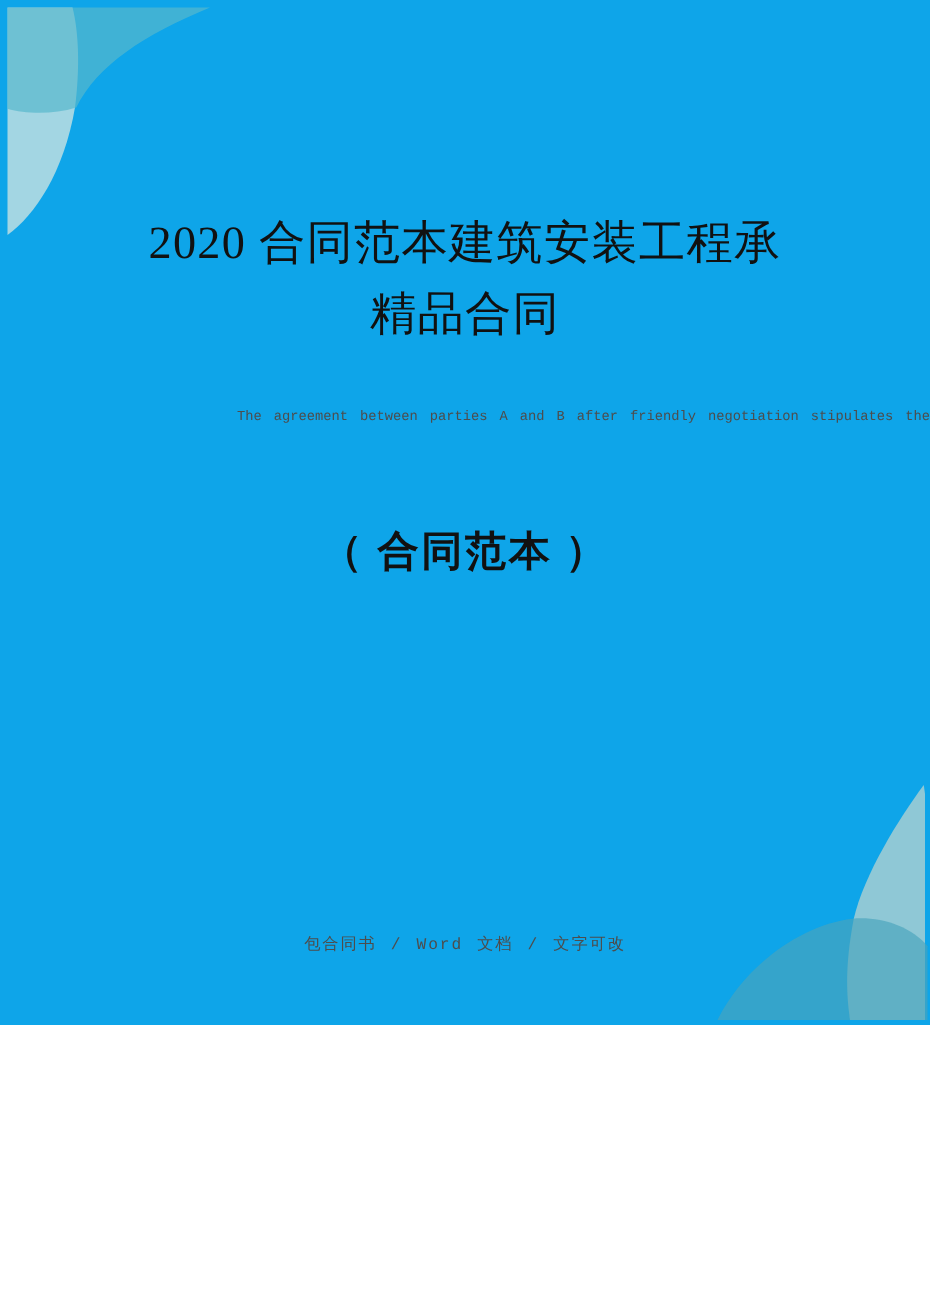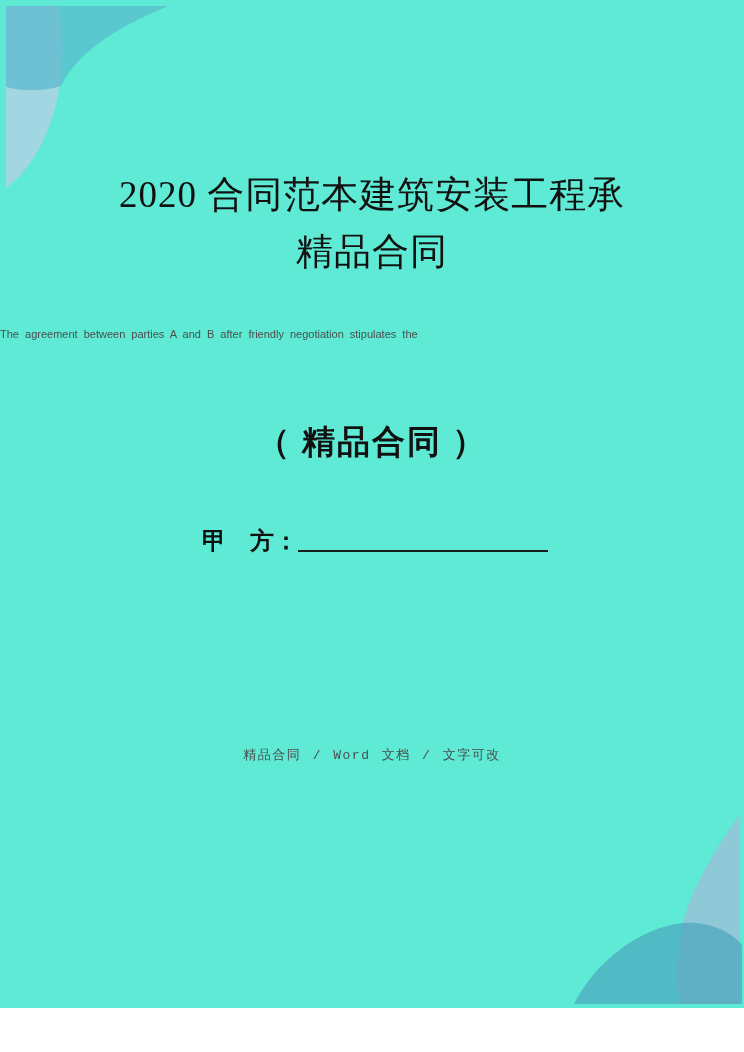--- a/index.html
+++ b/index.html
@@ -1,20 +1,20 @@
 <!DOCTYPE html>
 <html><head>
 <meta charset="utf-8">
 <style>
   html, body { margin: 0; padding: 0; background: #ffffff; }
   .page {
     position: relative;
     width: 744px;
-    height: 1008px;
-    background: #5eead4;
+    height: 820px;
+    background: #0ea5e9;
     overflow: hidden;
     font-family: "Liberation Serif", "DejaVu Serif", serif;
   }
   .corner { position: absolute; display: block; }
   .corner-tl { top: 0; left: 0; }
   .corner-br { right: 0; bottom: 0; }
 
   .doc-title {
     position: absolute;
     top: 166px;
@@ -25,22 +25,22 @@
     line-height: 57px;
     color: #111111;
     font-weight: 400;
     letter-spacing: 1px;
   }
   .subtitle {
     position: absolute;
     top: 314px;
     left: 0;
     width: 744px;
-    text-align: left;
-    font-family: Liberation Sans, sans-serif;
+    text-align: right;
+    font-family: Liberation Mono, monospace;
     font-size: 11px;
     line-height: 40px;
     color: #4d4d4d;
     word-spacing: 3px;
   }
   .stamp-line {
     position: absolute;
     top: 420px;
     left: 0;
     width: 744px;
@@ -107,24 +107,20 @@
 
   <div class="doc-title">
     <div>2020 合同范本建筑安装工程承</div>
     <div>精品合同</div>
   </div>
 
   <div class="subtitle">
     <div>The agreement between parties A and B after friendly negotiation stipulates the</div>
   </div>
 
-  <div class="stamp-line">（ 精品合同 ）</div>
+  <div class="stamp-line">（ 合同范本 ）</div>
 
   <div class="fields">
-    <div class="field-row">
-      <span class="field-label">甲　方：</span>
-      <span class="fill-line"></span>
-    </div>
   </div>
 
-  <div class="footer-tagline">精品合同 / Word 文档 / 文字可改</div>
+  <div class="footer-tagline">包合同书 / Word 文档 / 文字可改</div>
 
 </div>
 
 </body></html>

